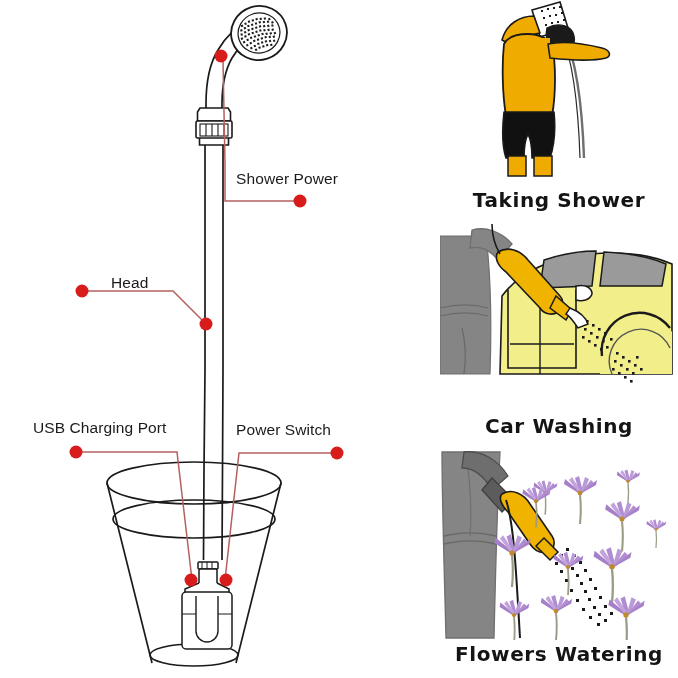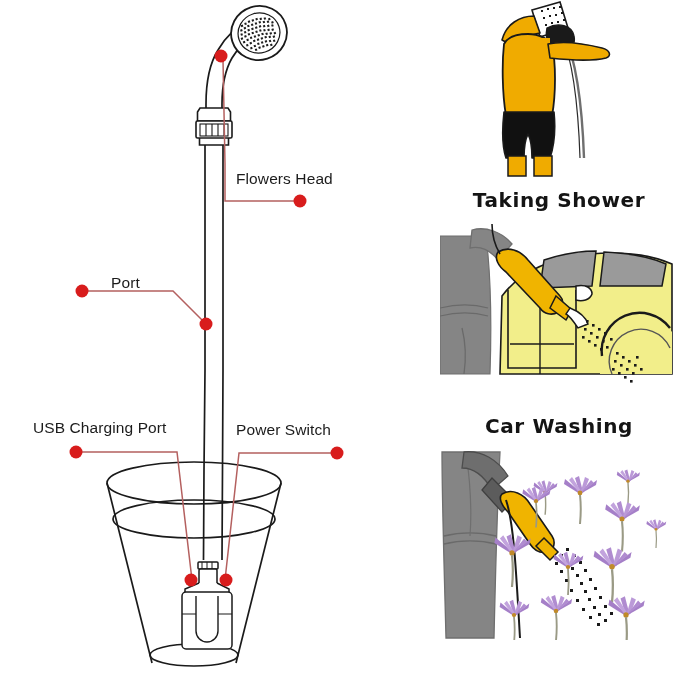--- a/index.html
+++ b/index.html
@@ -245,22 +245,22 @@
         <circle cx="221" cy="56" r="6.5" fill="#d81c1c"></circle>
         <circle cx="82" cy="291" r="6.5" fill="#d81c1c"></circle>
         <circle cx="206" cy="324" r="6.5" fill="#d81c1c"></circle>
         <circle cx="76" cy="452" r="6.5" fill="#d81c1c"></circle>
         <circle cx="191" cy="580" r="6.5" fill="#d81c1c"></circle>
         <circle cx="337" cy="453" r="6.5" fill="#d81c1c"></circle>
         <circle cx="226" cy="580" r="6.5" fill="#d81c1c"></circle>
       </g>
     </svg>
 
-    <div class="callout-label" id="label-shower-head">Flowers Head</div>
-    <div class="callout-label" id="label-hose">Port</div>
+    <div class="callout-label" id="label-shower-head">Shower Power</div>
+    <div class="callout-label" id="label-hose">Head</div>
     <div class="callout-label" id="label-usb">USB Charging Port</div>
     <div class="callout-label" id="label-power">Power Switch</div>
   </div>
 
   <div id="panels">
 
     <div class="panel" id="panel-car">
       <div class="panel-art">
         <svg width="238" height="190" viewBox="0 0 238 190" xmlns="http://www.w3.org/2000/svg">
           <rect x="0" y="0" width="238" height="190" fill="#ffffff"></rect>
@@ -479,16 +479,17 @@
               <use href="#flowerGlyph"></use>
             </g>
           <g transform="translate(74,166) scale(0.9)">
               <use href="#flowerGlyph"></use>
             </g>
           <g transform="translate(186,166) scale(1.1)">
               <use href="#flowerGlyph"></use>
             </g>
         </svg>
       </div>
+      <div class="panel-caption" id="caption-flowers">Flowers Watering</div>
     </div>
 
   </div>
 </div>
 
 </body></html>

